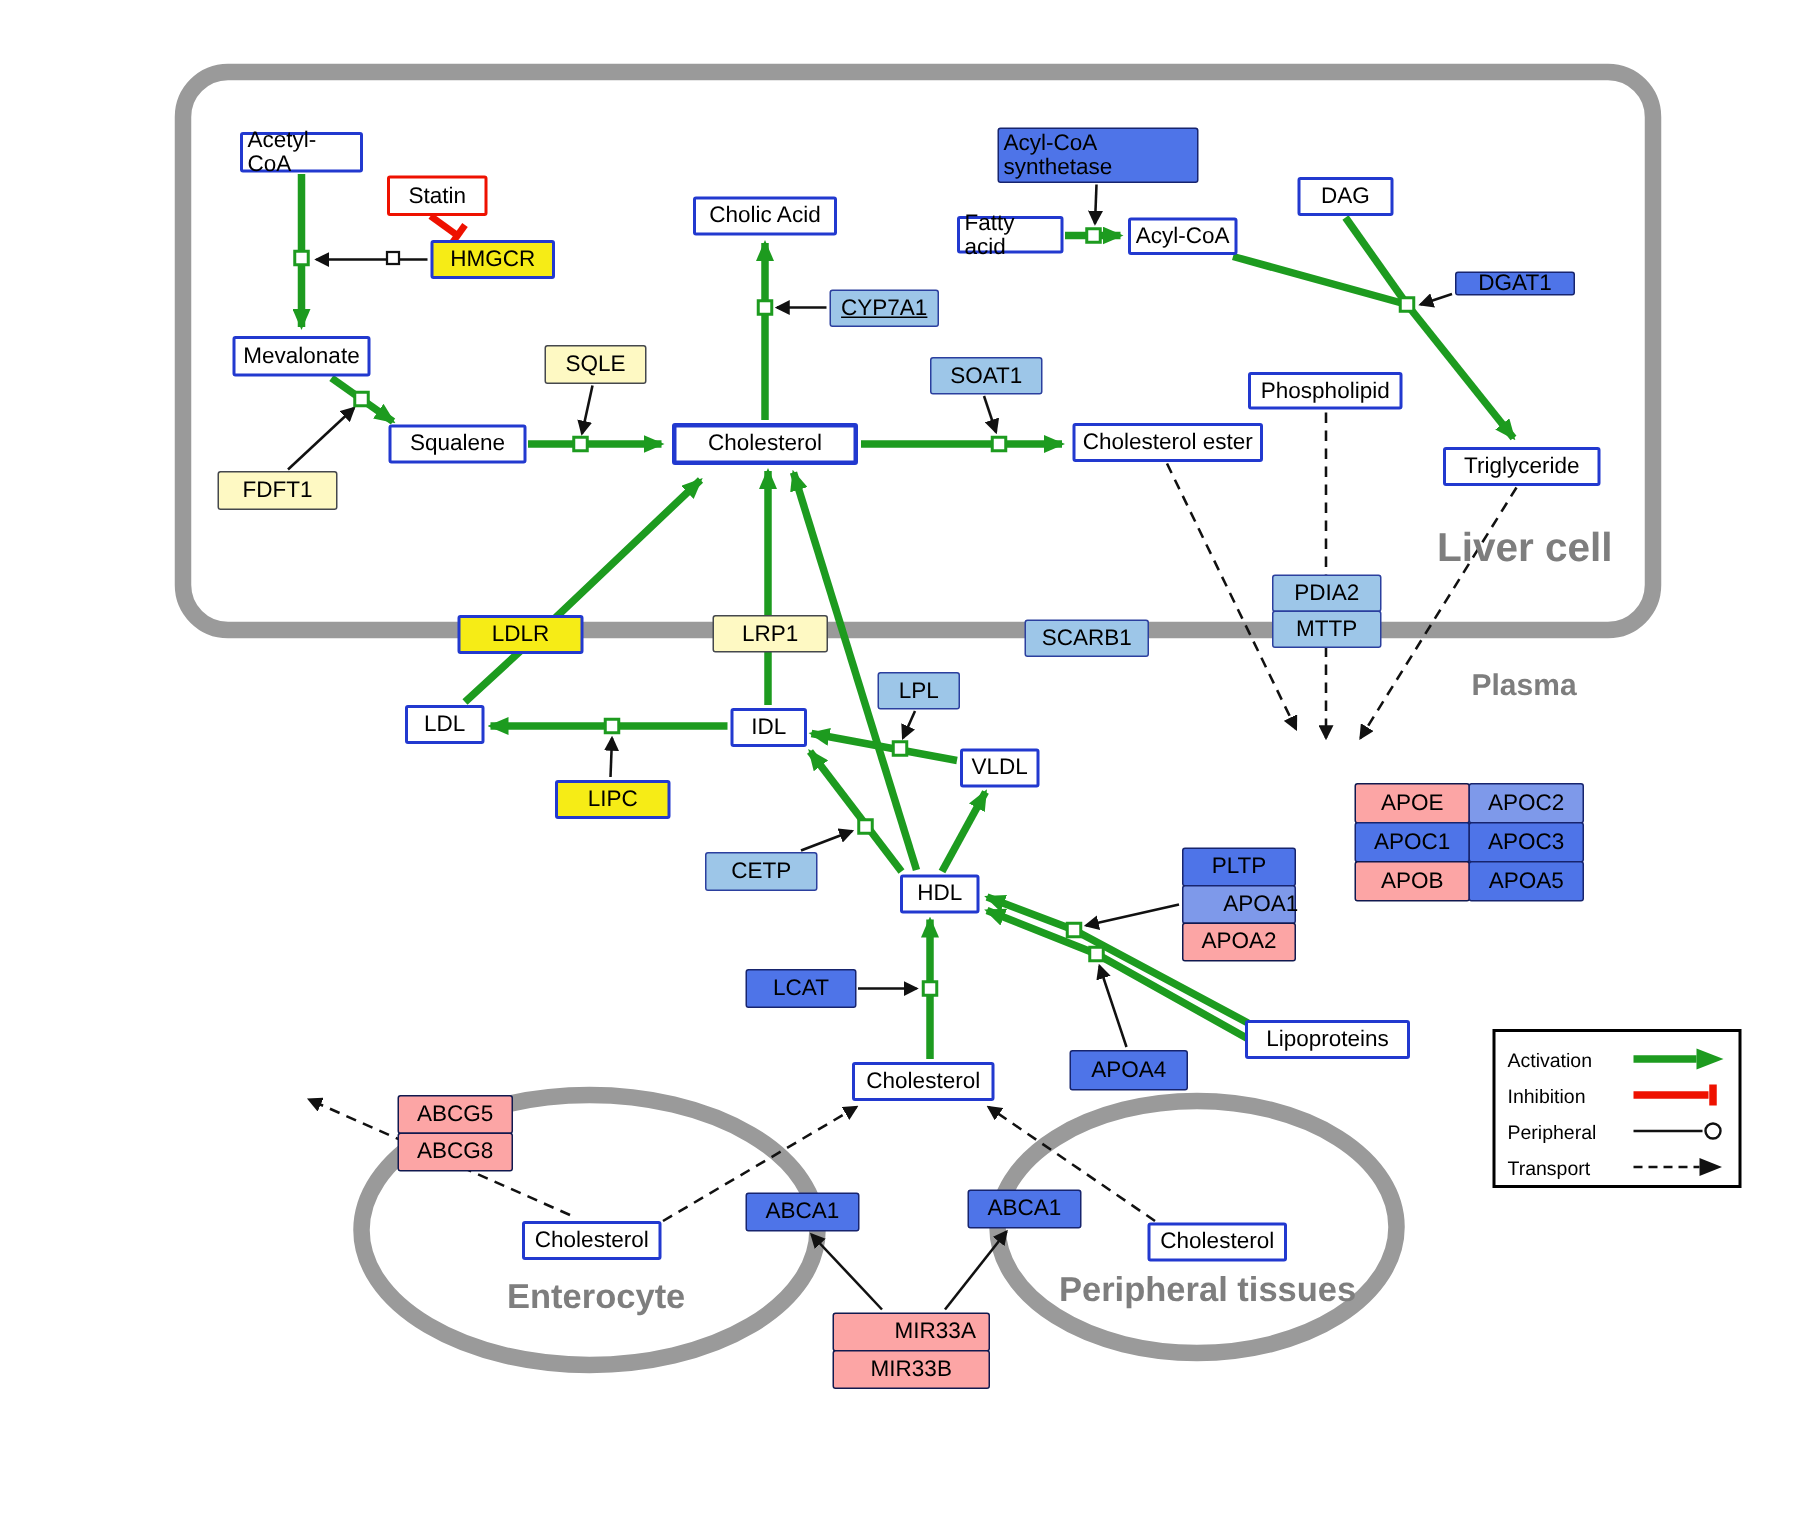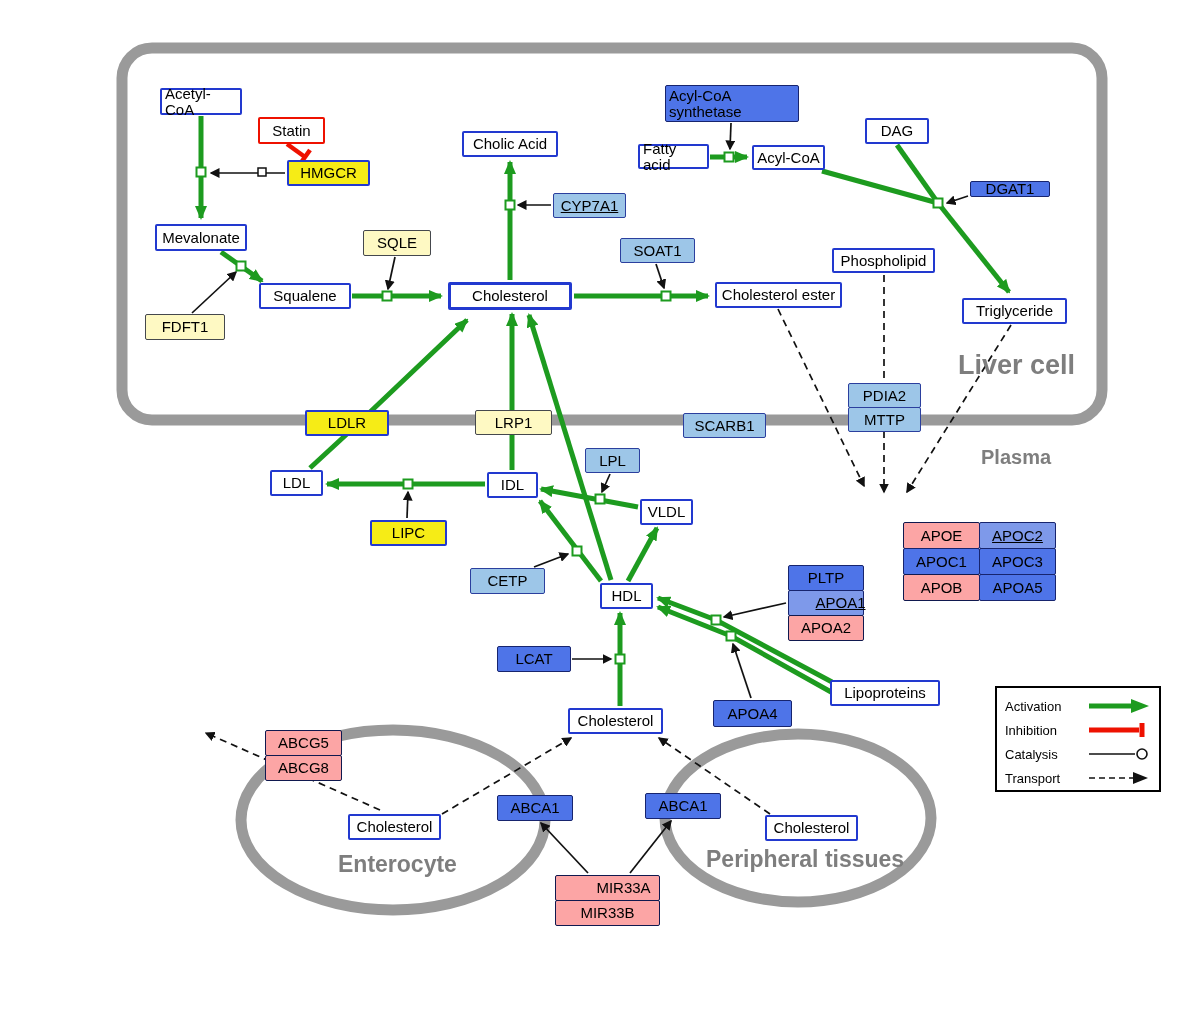--- a/index.html
+++ b/index.html
@@ -7,21 +7,21 @@
   #edges{position:absolute;left:0;top:0;}
   .node{position:absolute;box-sizing:border-box;display:flex;align-items:center;justify-content:center;
         text-align:left;font-size:15px;line-height:1.05;color:#000;background:#fff;
         border:2px solid #2239cf;border-radius:2px;padding:1px 3px;cursor:pointer;}
   .thick{border-width:3px;}
   .redborder{border-color:#ee1100;}
   .yellow{background:#f6ec16;}
   .paleyellow{background:#fef9c3;border:1.5px solid #45484d;}
   .lightblue{background:#9dc6e8;border:1.5px solid #2b3f9e;}
   .medblue{background:#4e74e8;border:1.5px solid #17246e;}
-  .blue2{background:#7e99ea;border:1.5px solid #17246e;text-decoration:underline;}
+  .blue2{background:#7e99ea;border:1.5px solid #17246e;}
   .darkblue{background:#fca5a5;border:1.5px solid #10194f;}
   .region-label{position:absolute;font-weight:bold;color:#7e7e7e;}
   .legend{position:absolute;box-sizing:border-box;background:#fff;border:2px solid #000;padding:6px 8px;}
   .legend-row{display:flex;align-items:center;justify-content:space-between;height:24px;}
   .legend-label{font-size:13px;color:#000;margin-right:8px;}
 </style>
 </head>
 <body>
 
 <div id="canvas">
@@ -187,21 +187,21 @@
       </svg>
     </div>
     <div class="legend-row">
       <span class="legend-label">Inhibition</span>
       <svg width="64" height="18">
         <line x1="2" y1="9" x2="52" y2="9" stroke="#ee1100" stroke-width="5"></line>
         <line x1="55" y1="2" x2="55" y2="16" stroke="#ee1100" stroke-width="5"></line>
       </svg>
     </div>
     <div class="legend-row">
-      <span class="legend-label">Catalysis</span>
+      <span class="legend-label">Peripheral</span>
       <svg width="64" height="18">
         <line x1="2" y1="9" x2="48" y2="9" stroke="#111" stroke-width="1.6"></line>
         <circle cx="55" cy="9" r="5" fill="#fff" stroke="#111" stroke-width="1.6"></circle>
       </svg>
     </div>
     <div class="legend-row">
       <span class="legend-label">Transport</span>
       <svg width="64" height="18">
         <line x1="2" y1="9" x2="46" y2="9" stroke="#111" stroke-width="1.6" stroke-dasharray="6 4"></line>
         <path d="M46,3 L61,9 L46,15 Z" fill="#111"></path>

